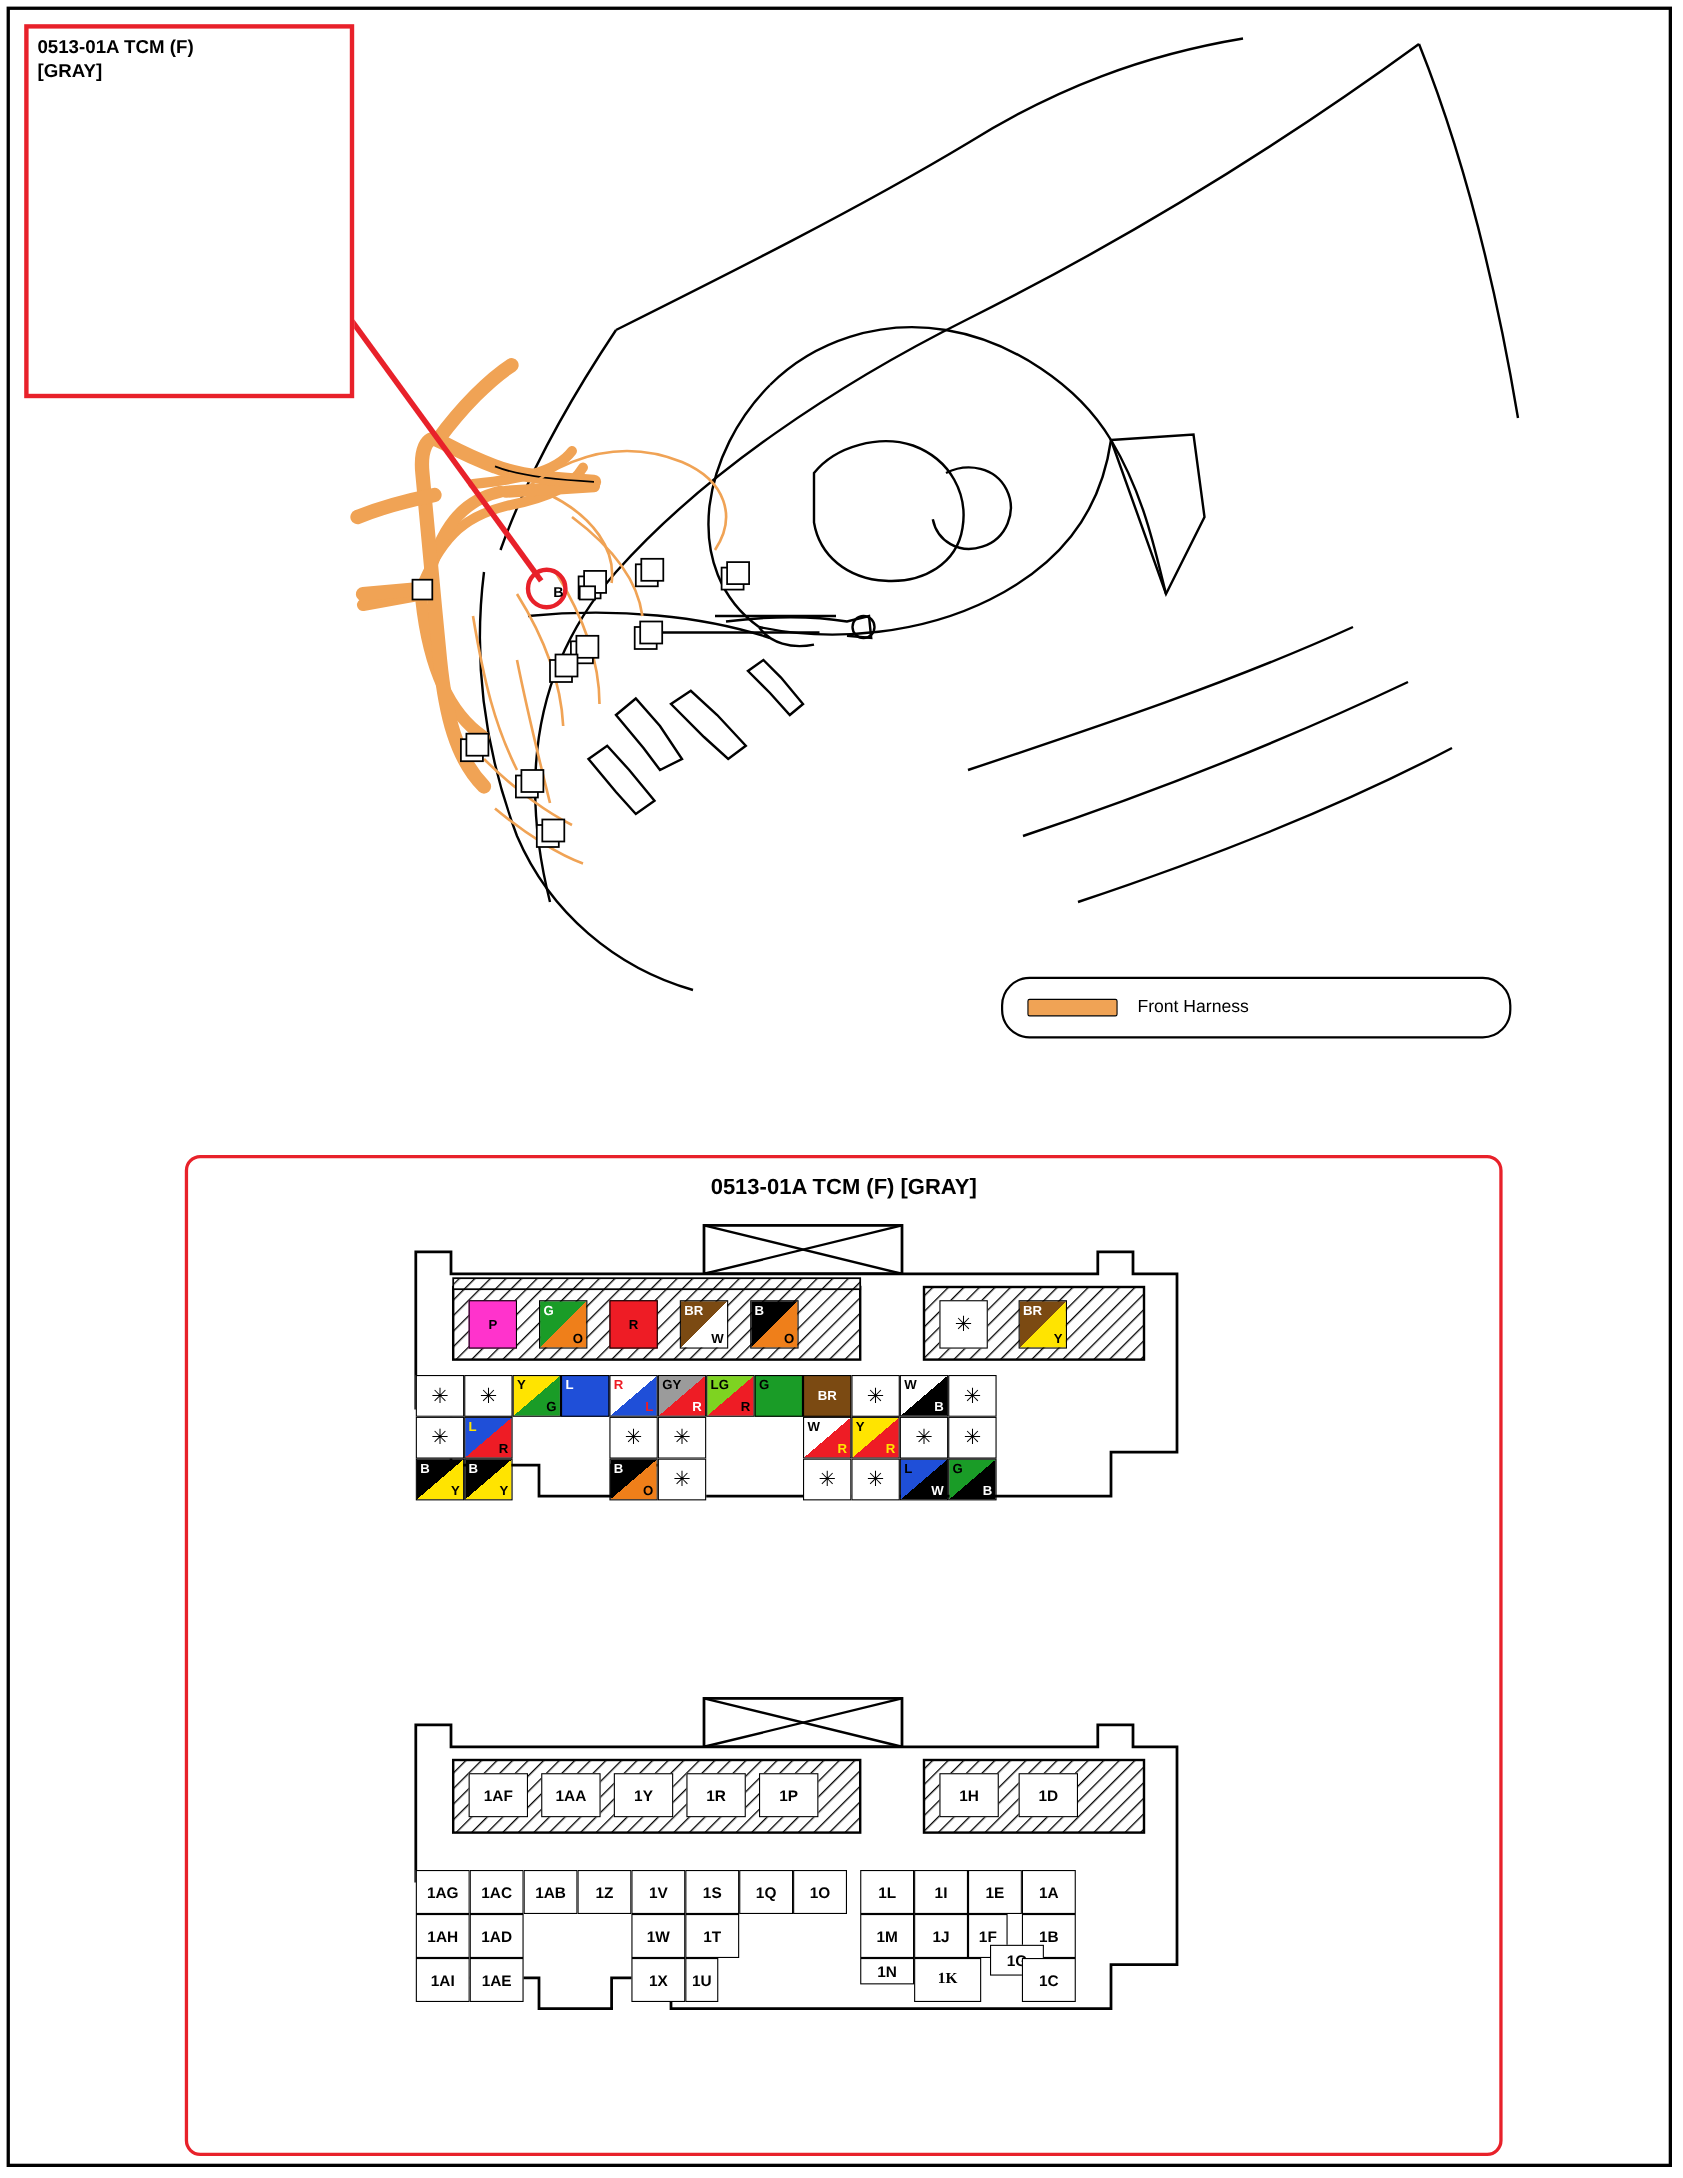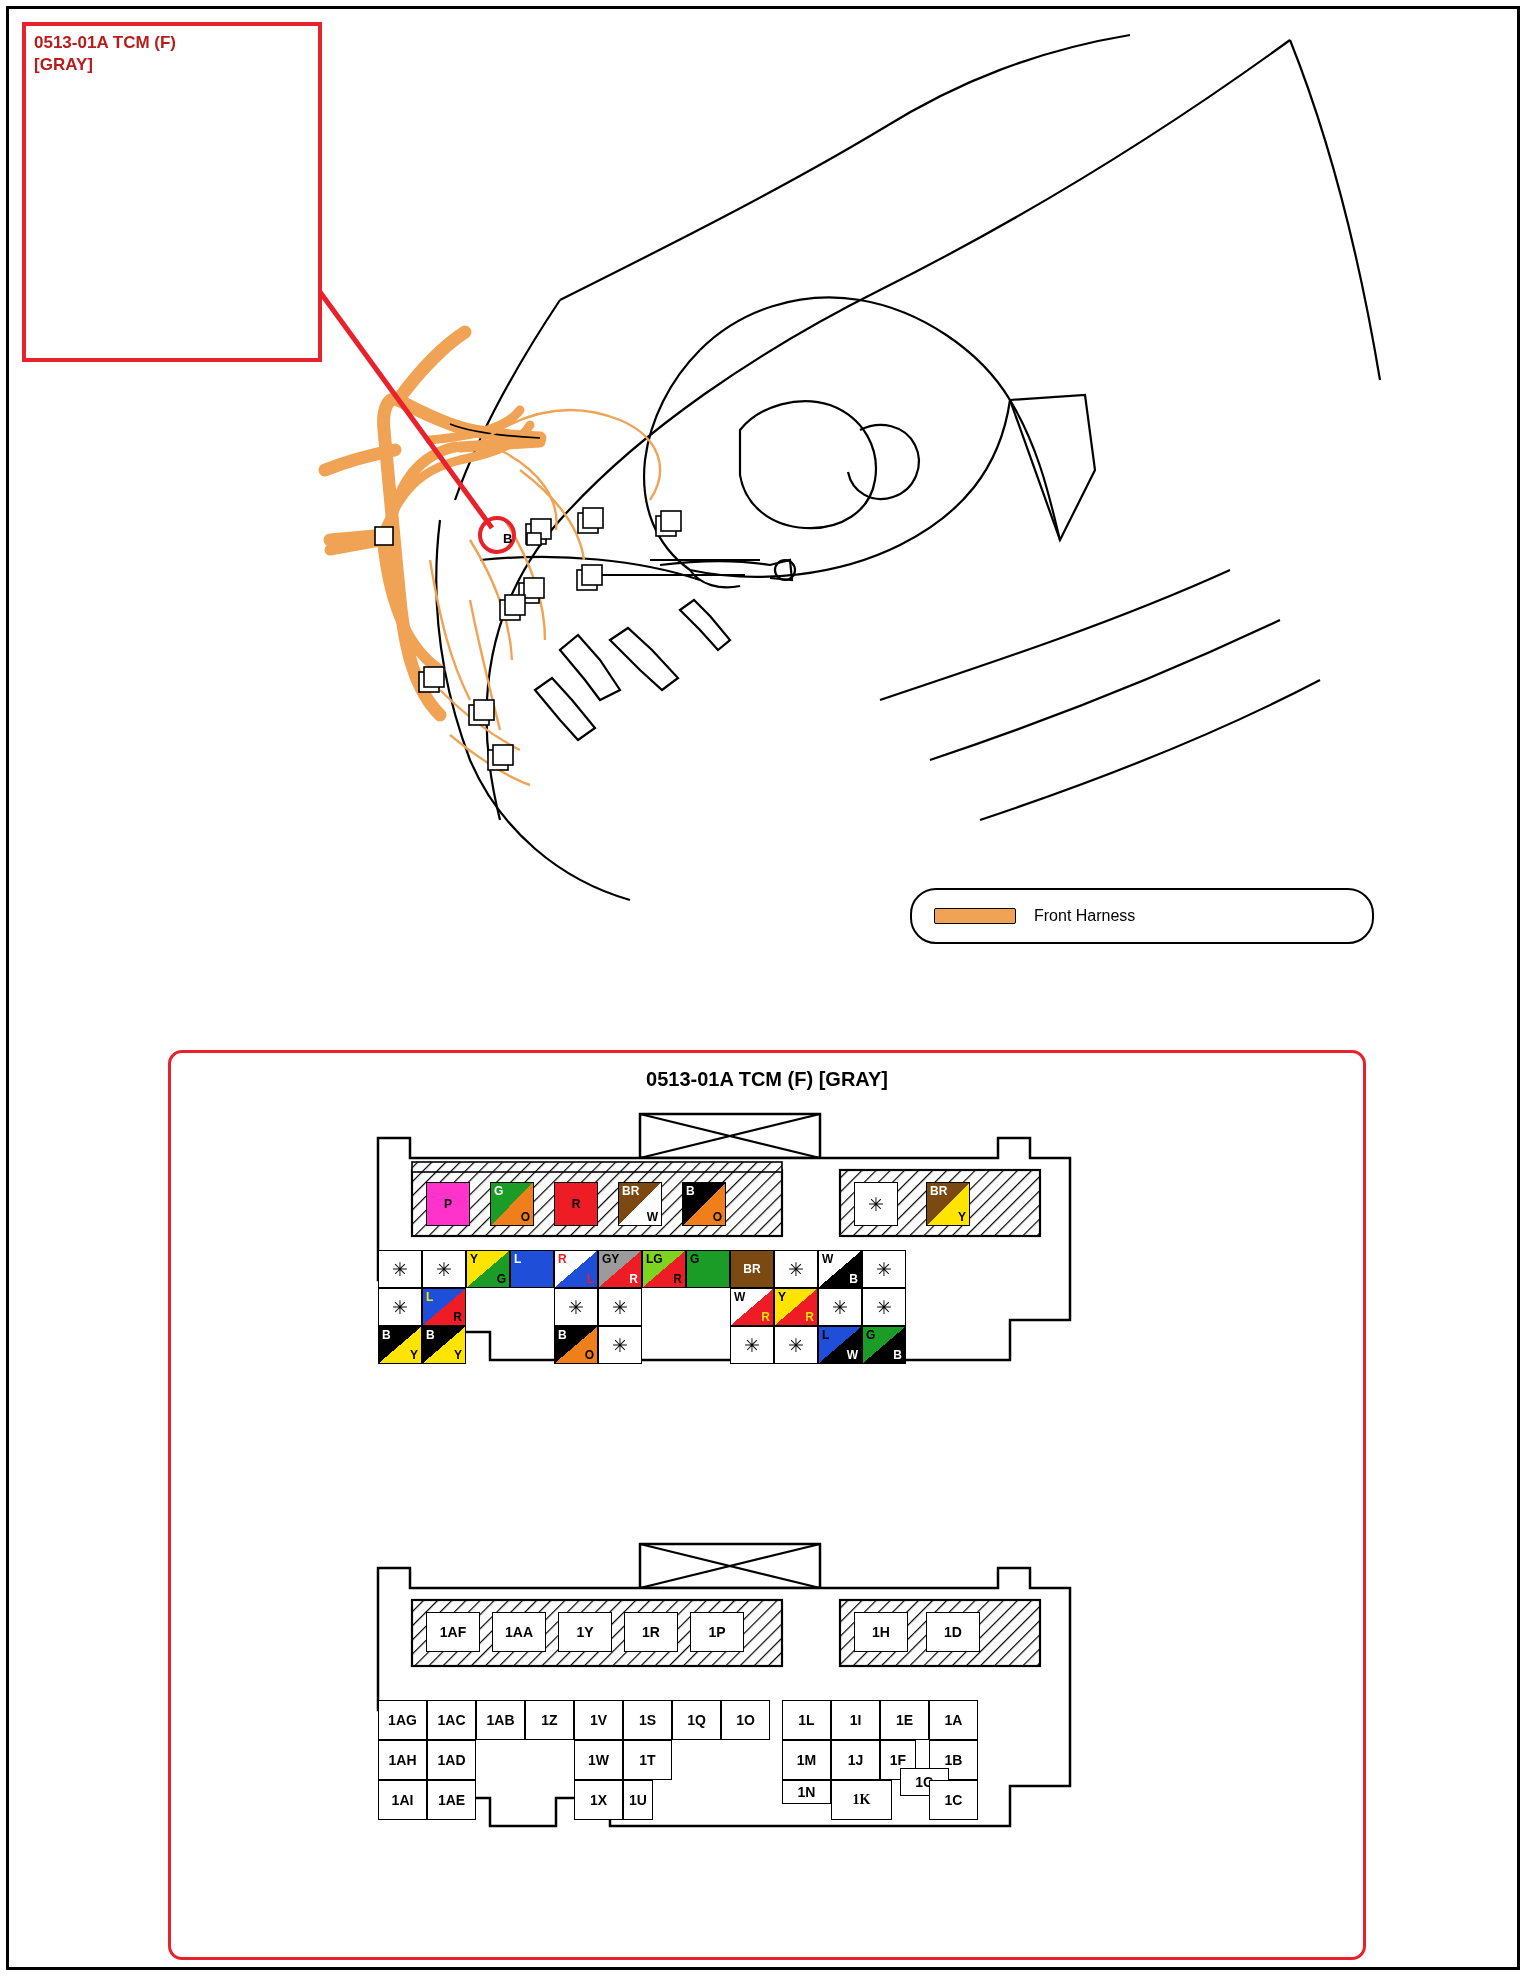--- a/index.html
+++ b/index.html
@@ -16,21 +16,21 @@
   }
 
   
   .callout{
     position:absolute; left:22px; top:22px; width:300px; height:340px;
     border:4px solid #e8212a; box-sizing:border-box; background:#fff;
     z-index:6;
   }
   .callout-title{
     position:absolute; left:34px; top:32px; width:260px;
-    font-size:17px; font-weight:bold; color:#b91c1c; line-height:1.3;
+    font-size:17px; font-weight:bold; color:#000000; line-height:1.3;
     z-index:7;
   }
   .mini-conn{
     position:absolute; background:#fff; border:2px solid #000;
     box-sizing:border-box;
   }
   .mini-a{ left:48px; top:108px; width:250px; height:90px; }
   .mini-b{ left:48px; top:225px; width:250px; height:105px; }
 
   

